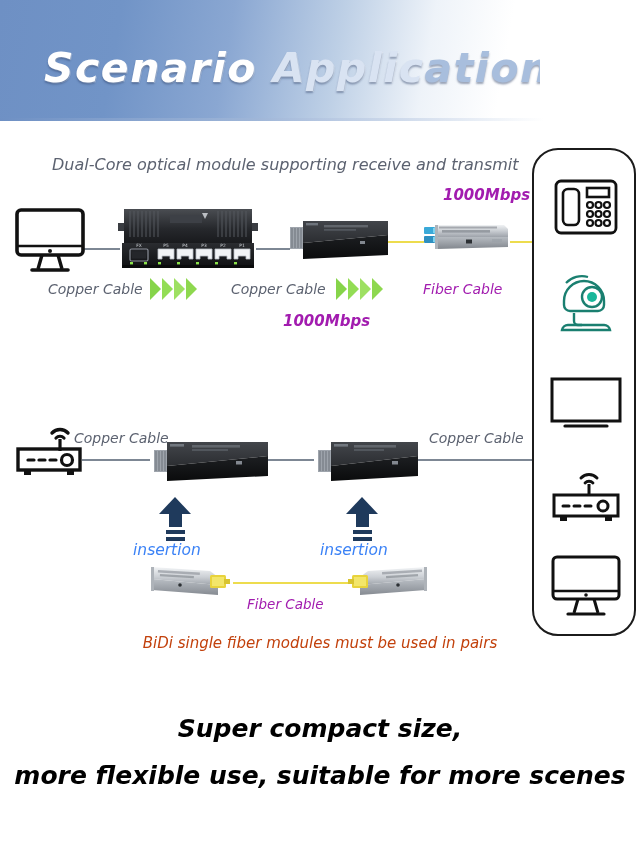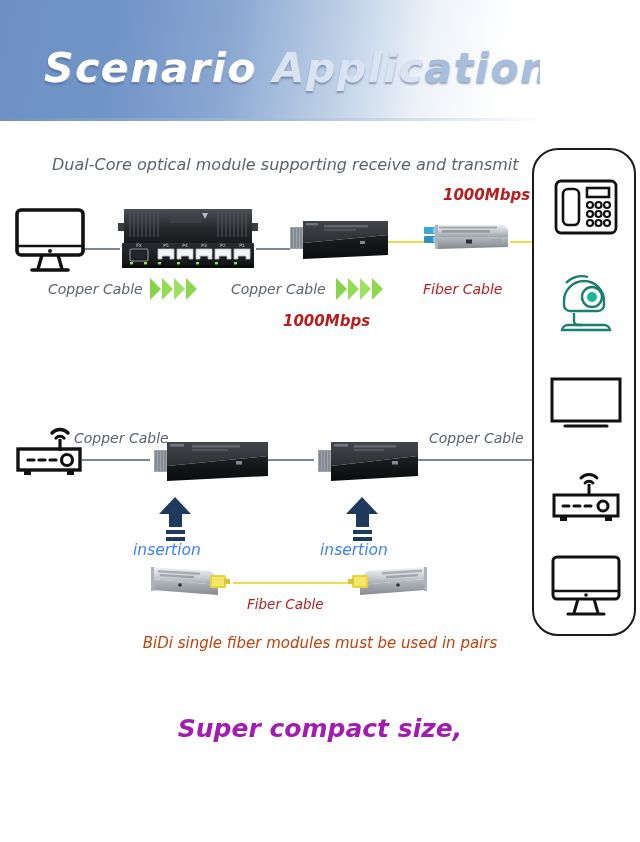--- a/index.html
+++ b/index.html
@@ -32,21 +32,21 @@
   #header-underline{
     position:absolute;left:0;top:118px;width:640px;height:3px;
     background:linear-gradient(90deg,#6e90c4 0%,#9fb6d8 40%,#ffffff 85%);
   }
 
   
   #canvas{position:absolute;left:0;top:121px;width:640px;height:721px;}
 
   .lbl{position:absolute;white-space:nowrap;font-family:"DejaVu Sans", sans-serif;}
   .lbl-grey{color:#5c6270;font-style:italic;}
-  .lbl-yellow{color:#b91c1c;font-style:italic;}
+  .lbl-yellow{color:#a21caf;font-style:italic;}
   .lbl-dark{color:#3b82f6;}
 
   
   .copper-line{position:absolute;background:#7d8794;height:2px;}
   .fiber-line{position:absolute;background:#eddc4e;height:2px;}
 
   
   #device-panel{
     position:absolute;left:532px;top:27px;width:104px;height:488px;
     border:2.5px solid #1b1b1b;border-radius:26px;background:#fff;
@@ -80,21 +80,21 @@
   .ins-arrow .shaft{width:13px;height:13px;background:#1f3a5c;margin:0 auto;}
   .ins-arrow .dash{width:19px;height:4px;background:#1f3a5c;margin:3px auto 0;}
 
   
   .mc-body{position:absolute;}
   .sfp-body{position:absolute;}
 
   
   #caption-bidi{position:absolute;left:0;top:513px;width:640px;text-align:center;
     font-size:15px;font-style:italic;color:#c2410c;}
-  #tagline{position:absolute;left:0;top:593px;width:640px;text-align:center;color:#a21caf;}
+  #tagline{position:absolute;left:0;top:593px;width:640px;text-align:center;color:#000000;}
   #tagline .l1{display:block;font-size:25px;font-style:italic;font-weight:600;margin-bottom:18px;}
   #tagline .l2{display:block;font-size:25px;font-style:italic;font-weight:600;}
 </style>
 </head>
 <body>
 
 <div id="header">
   <div id="header-title">
     <span>Scenario </span><span class="dim">Applic</span><span class="dimmer">ations</span>
   </div>
@@ -513,15 +513,16 @@
         <path d="M28 45 L24 59 M44 45 L48 59" stroke="#111" stroke-width="3" fill="none"></path>
         <line x1="18" y1="60" x2="54" y2="60" stroke="#111" stroke-width="3.2" stroke-linecap="round"></line>
       </svg>
     </div>
   </div>
 
   <div id="caption-bidi">BiDi single fiber modules must be used in pairs</div>
 
   <div id="tagline">
     <span class="l1">Super compact size,</span>
+    <span class="l2">more flexible use, suitable for more scenes</span>
   </div>
 
 </div>
 
 </body></html>

